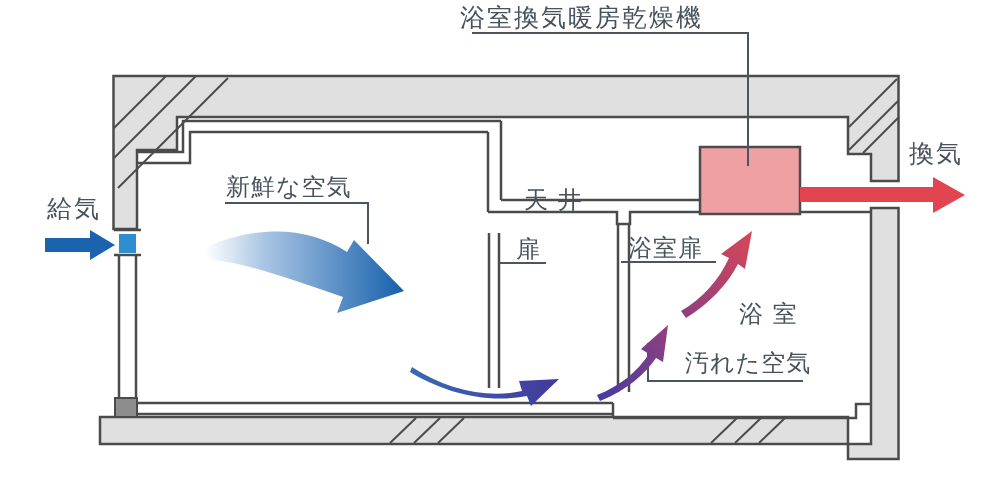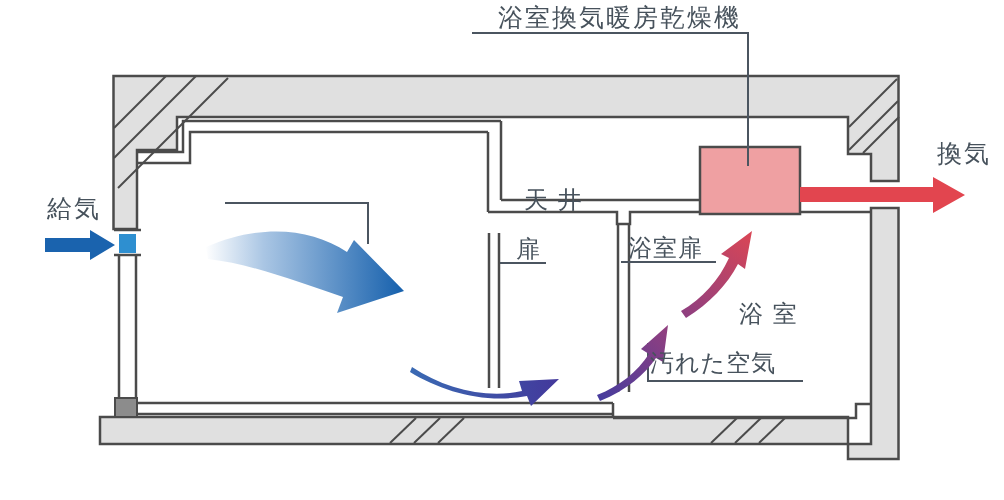--- a/index.html
+++ b/index.html
@@ -113,21 +113,22 @@
 
     <path fill="url(#gradDoor)" d="M412,367 C445,389 487,399 522,391 L519,381 L559,379 L531,406 L527,396 C485,404 443,392 410,372 Z"></path>
 
     <path fill="url(#gradBath1)" d="M597,395 C620,386 637,372 649,354 L641,349 L668,325 L663,362 L656,358 C645,374 627,390 600,401 Z"></path>
 
     <path fill="url(#gradBath2)" d="M681,311 C702,299 719,280 729,258 L721,254 L752,231 L745,269 L738,264 C727,285 710,303 686,318 Z"></path>
 
     <polygon points="800,187 933,187 933,177 965,195 933,213 933,202 800,202" style="fill:var(--exhaust_red,#e2454f);"></polygon>
   </svg>
 
-  <div class="lbl fs25" style="left:498px;top:4px;">浴室換気暖房乾燥機</div>
+  <div class="lbl fs25" style="left:460px;top:4px;">浴室換気暖房乾燥機</div>
   <div class="lbl fs25" style="left:47px;top:195px;text-align:center;">給気</div>
+  <div class="lbl fs24" style="left:226px;top:174px;">新鮮な空気</div>
   <div class="lbl fs24" style="left:524px;top:187px;">天 井</div>
   <div class="lbl fs24" style="left:516px;top:236px;">扉</div>
   <div class="lbl fs24" style="left:628px;top:235px;">浴室扉</div>
   <div class="lbl fs24" style="left:719px;top:301px;margin-left:20px;">浴 室</div>
-  <div class="lbl fs24" style="left:650px;top:350px;">汚れた空気</div>
-  <div class="lbl fs25" style="left:937px;top:140px;">換気</div>
+  <div class="lbl fs24" style="left:685px;top:350px;">汚れた空気</div>
+  <div class="lbl fs25" style="left:909px;top:140px;">換気</div>
 </div>
 
 </body></html>

